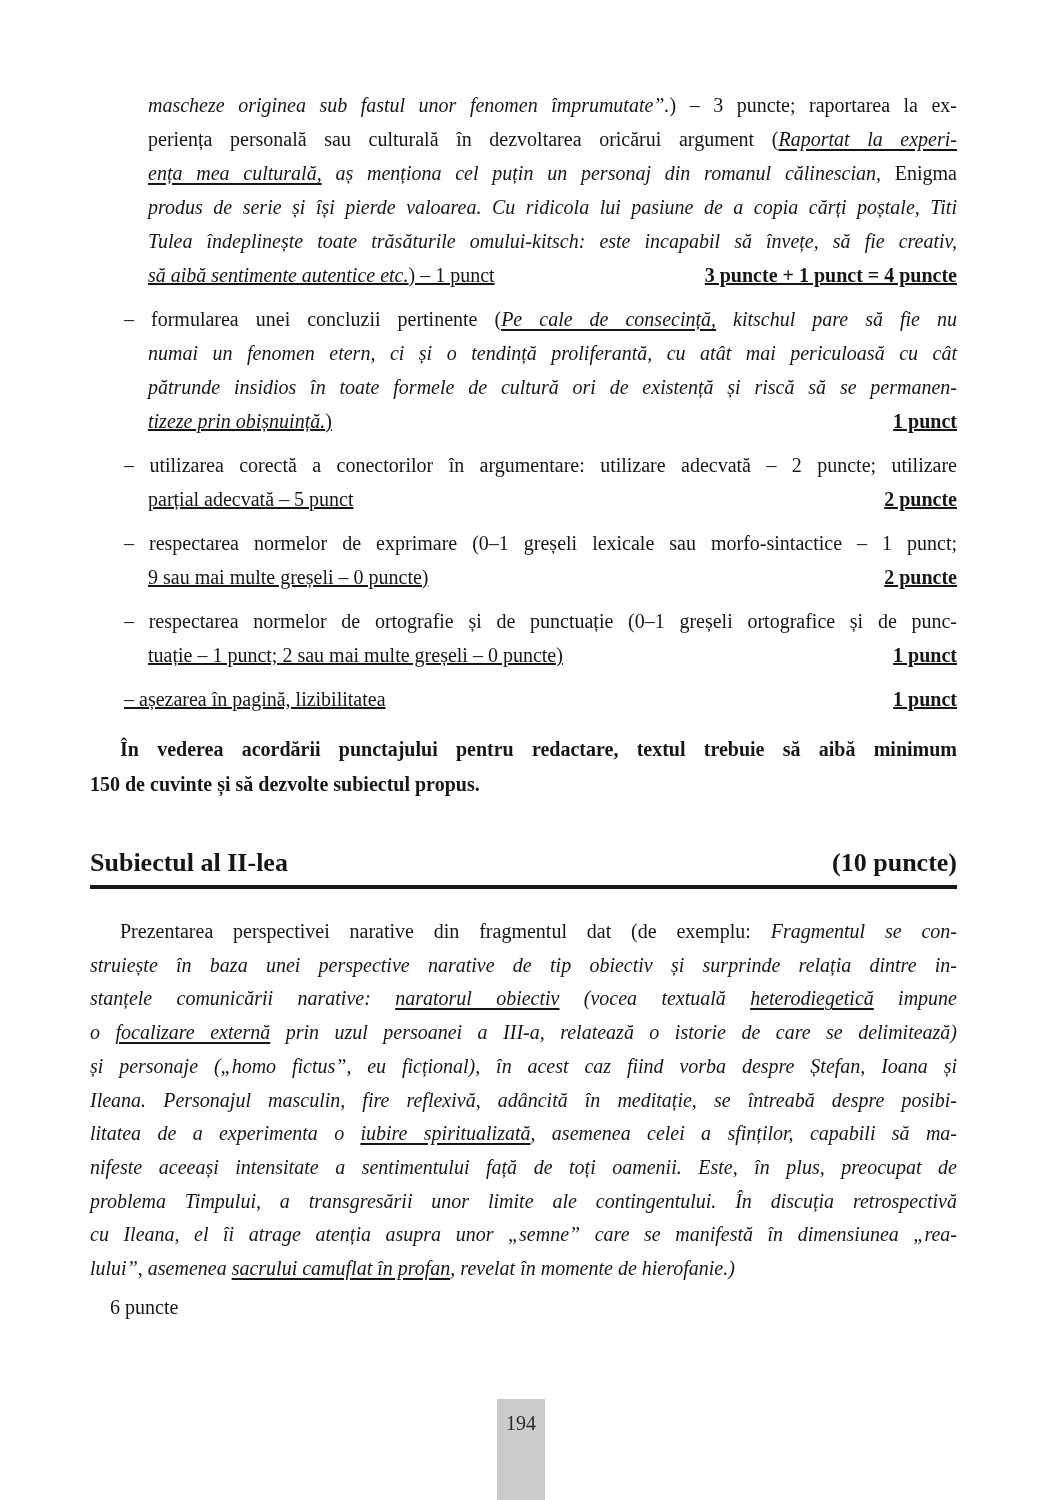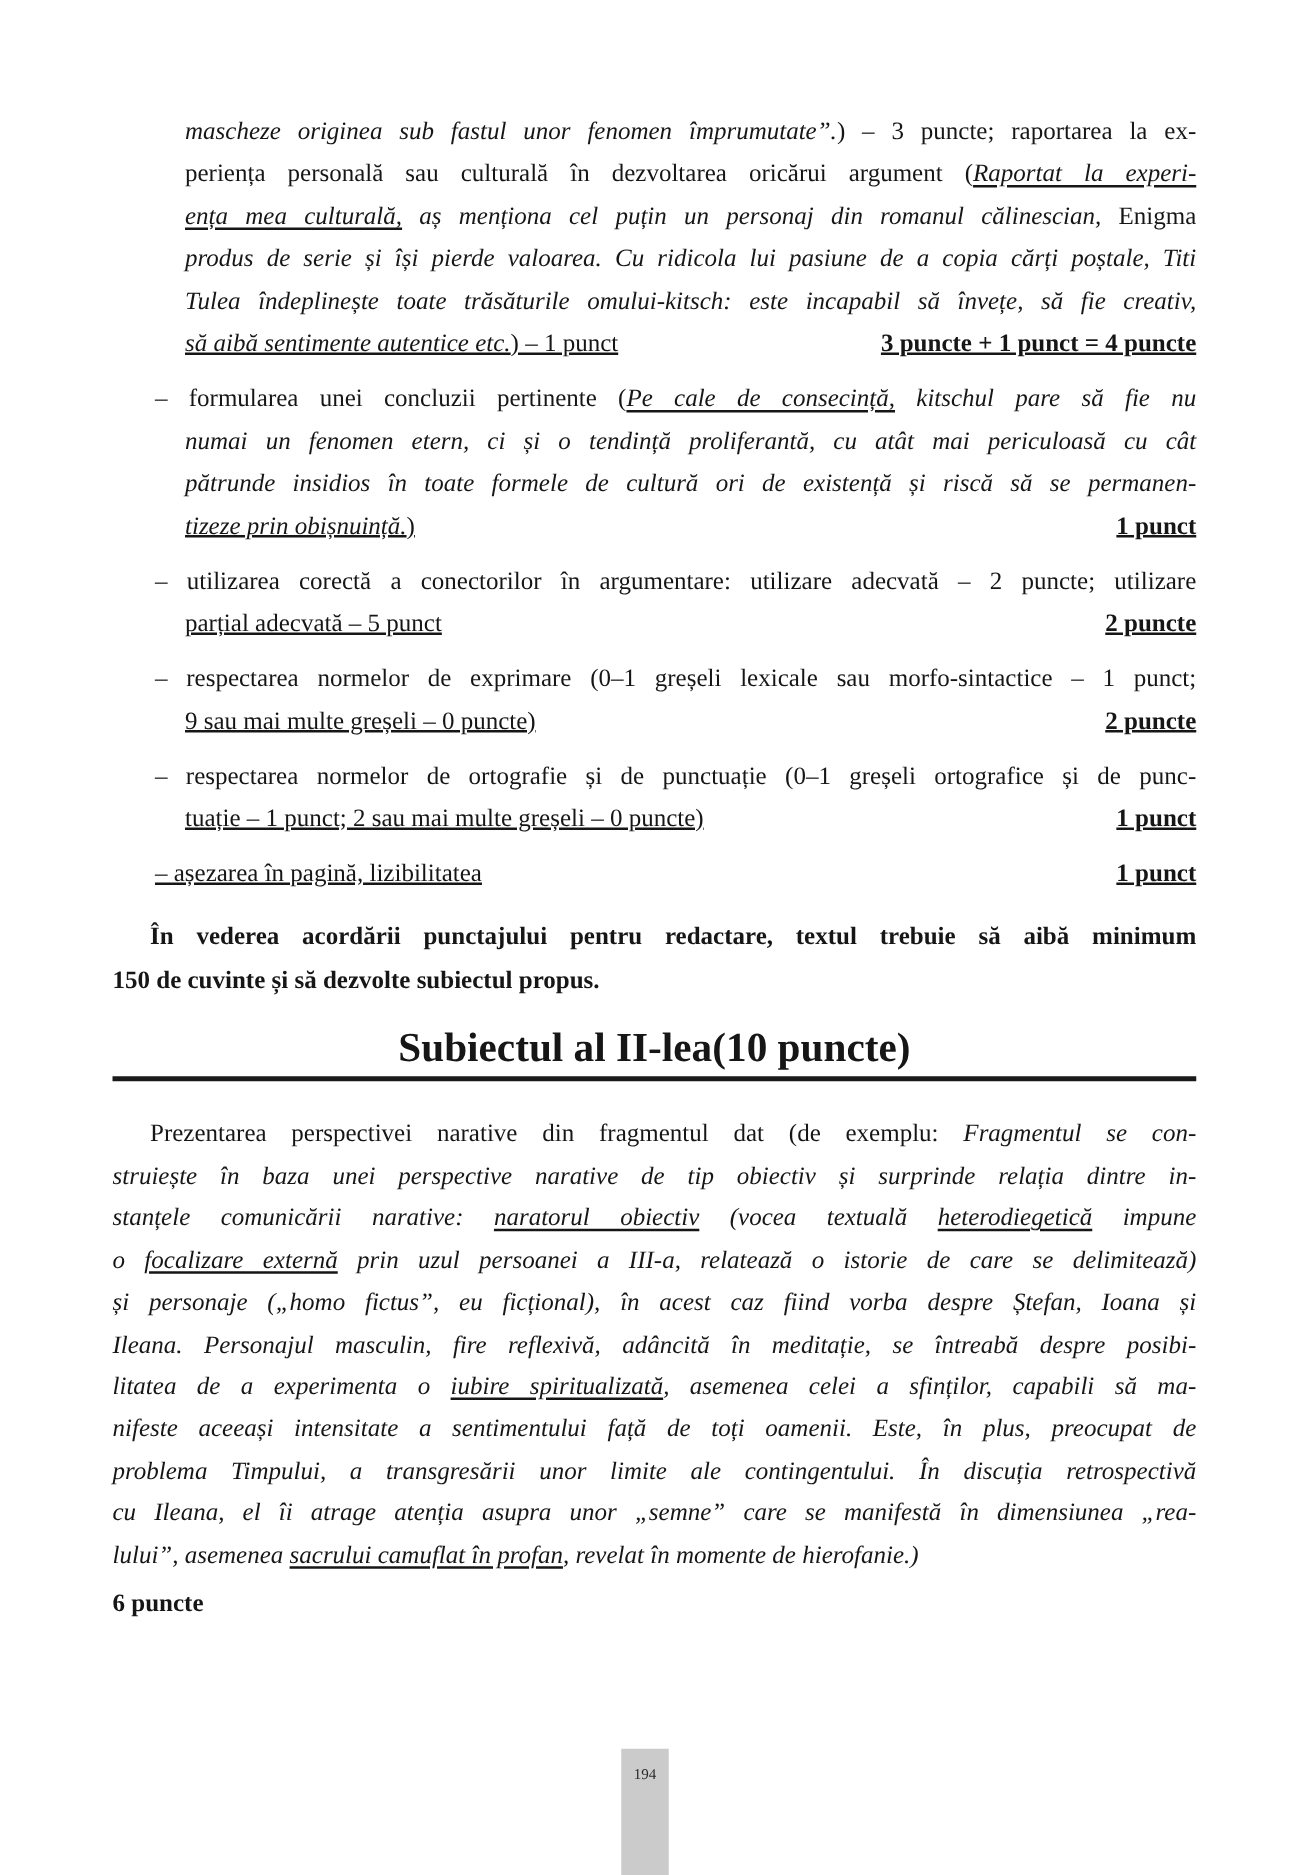--- a/index.html
+++ b/index.html
@@ -16,49 +16,49 @@
   .content{
     position:absolute;
     left:90px;top:88px;
     width:867px;
   }
   .block{margin:0;}
   .hang{padding-left:58px;line-height:34px;}
   .item{padding-left:58px;line-height:34px;margin-top:10px;}
   .bold-para{line-height:35px;margin-top:16px;font-weight:bold;}
   .para{line-height:33.7px;margin-top:26px;}
-  .points{margin-top:4px;line-height:34px;text-align:right;font-weight:bold;}
+  .points{margin-top:4px;line-height:34px;text-align:right;font-weight:normal;margin-left:20px;}
   .line{text-align:justify;}
   .line.just{text-align-last:justify;}
   .line.ti{text-indent:-24px;}
   .line.ind{text-indent:30px;}
   .line.flex{display:flex;justify-content:space-between;text-align:right;text-indent:0;text-decoration:underline;}
   .line.flex .left{white-space:nowrap;}
   .line.flex.ti .left{margin-left:-24px;}
   .right-pts{font-weight:bold;white-space:nowrap;flex-shrink:0;}
   .s-r{font-style:normal;}
   .s-i{font-style:italic;}
   .s-u{font-style:italic;text-decoration:underline;text-underline-offset:3px;}
   .heading{
-    display:flex;justify-content:center;align-items:baseline;
-    margin-top:22px;
-    font-weight:bold;font-size:33px;line-height:30px;
+    display:flex;justify-content:space-between;align-items:baseline;
+    margin-top:46px;
+    font-weight:bold;font-size:26px;line-height:30px;
     border-bottom:4px solid #1a1a1a;
     padding-bottom:7px;
   }
   .pagenum-block{
     position:absolute;
     left:497px;top:1399px;
-    width:38px;height:101px;
+    width:48px;height:101px;
     background:#cbcbcb;
     text-align:center;
     box-sizing:border-box;
     padding-top:13px;
     color:#2b2b2b;
-    font-size:12px;
+    font-size:20px;
   }
 </style>
 </head>
 <body>
 
 <div class="page">
   <div class="content" id="content">
       <div class="block hang">
         <div class="line just"><span class="s-i">mascheze originea sub fastul unor fenomen împrumutate”.</span><span class="s-r">) – 3 puncte; raportarea la ex-</span></div>
         <div class="line just"><span class="s-r">periența personală sau culturală în dezvoltarea oricărui argument (</span><span class="s-u">Raportat la experi-</span></div>

